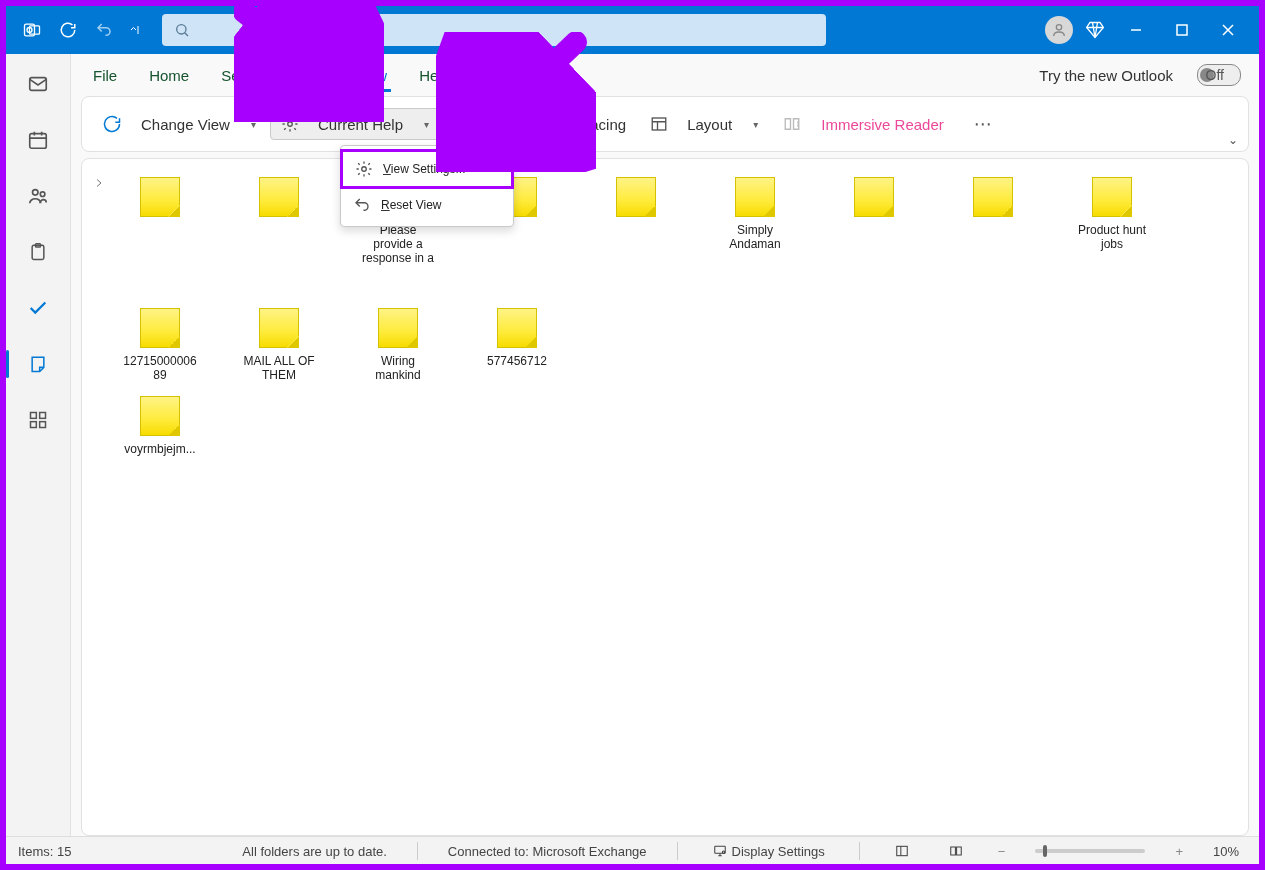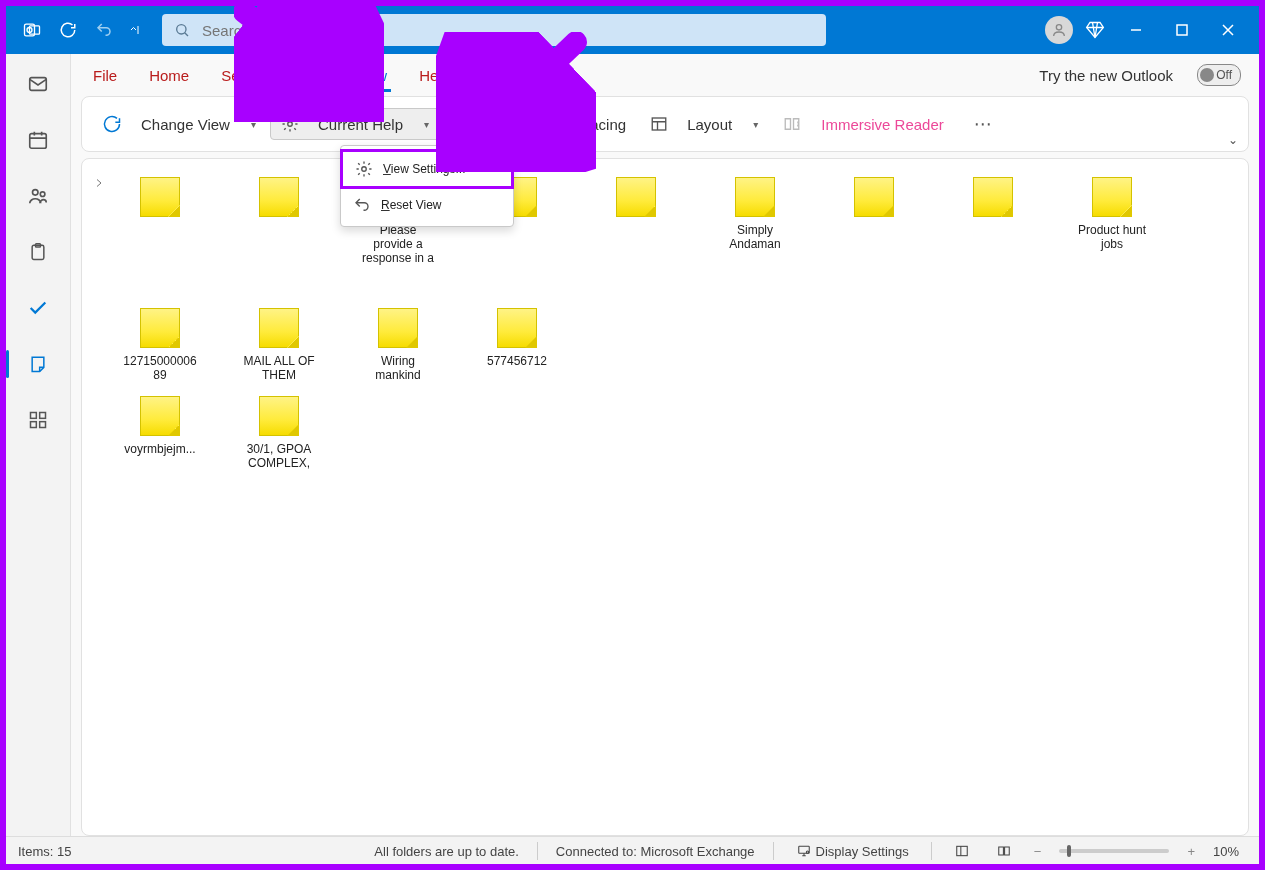--- a/index.html
+++ b/index.html
@@ -11,46 +11,46 @@
 .titlebar .spacer{flex:1}
 .window-controls{display:flex;align-items:center}
 .window-controls .wc{width:46px;height:48px;display:flex;align-items:center;justify-content:center;cursor:pointer}
 .main{display:flex;height:calc(100% - 48px - 28px)}
 .leftbar{width:64px;background:#f3f3f3;border-right:1px solid #e1e1e1;display:flex;flex-direction:column;align-items:center;padding-top:12px;gap:20px}
 .leftbar .li{width:40px;height:36px;display:flex;align-items:center;justify-content:center;cursor:pointer;border-radius:4px;position:relative;color:#555}
 .leftbar .li.active{color:#0078D4}
 .leftbar .li.active::before{content:"";position:absolute;left:-12px;top:4px;bottom:4px;width:3px;background:#0078D4;border-radius:2px}
 .rightarea{flex:1;display:flex;flex-direction:column;background:#f9f9f9}
 .tabs{display:flex;align-items:center;height:42px;padding:0 18px;gap:24px;background:#f9f9f9;border-bottom:none}
-.tabs .tab{cursor:pointer;padding:8px 4px;color:#b91c1c;font-size:15px}
+.tabs .tab{cursor:pointer;padding:8px 4px;color:#14532d;font-size:15px}
 .tabs .tab.active{color:#0078D4;border-bottom:3px solid #0078D4;font-weight:500;padding-bottom:5px}
 .try-new{margin-left:auto;display:flex;align-items:center;gap:24px;color:#333;font-size:15px}
 .toggle{width:42px;height:20px;border-radius:10px;border:1px solid #888;background:#eee;position:relative;display:flex;align-items:center}
 .toggle .knob{width:14px;height:14px;border-radius:50%;background:#888;position:absolute;left:2px}
-.toggle .off{position:absolute;right:8px;font-size:12px;color:#555}
+.toggle .off{position:absolute;right:16px;font-size:14px;color:#555}
 .ribbon{margin:0 10px 6px 10px;background:#fff;border:1px solid #e1e1e1;border-radius:8px;height:54px;display:flex;align-items:center;padding:0 10px;gap:4px;position:relative}
 .rbtn{display:flex;align-items:center;gap:19px;padding:6px 10px;border-radius:4px;cursor:pointer;color:#333;font-size:15px;white-space:nowrap}
 .rbtn.disabled{color:#ec4899;cursor:default}
 .rbtn.open{background:#eee;border:1px solid #c9c9c9}
 .chev{font-size:10px;margin-left:2px;color:#666}
 .ribbon .more{margin-left:6px;font-size:18px;letter-spacing:2px;color:#555}
 .ribbon .collapse{position:absolute;right:10px;bottom:4px;font-size:12px;color:#555;cursor:pointer}
 .dropdown{position:absolute;top:48px;left:258px;background:#fff;border:1px solid #c9c9c9;border-radius:4px;box-shadow:0 4px 10px rgba(0,0,0,.15);width:172px;z-index:20;padding:4px 0}
 .dropdown .ditem{display:flex;align-items:center;gap:10px;padding:8px 12px;cursor:pointer;font-size:12px}
 .dropdown .ditem.hl{border:3px solid #A800FF;margin:-1px}
 .dropdown .ditem .u{text-decoration:underline;text-decoration-color:#333}
 .content{flex:1;margin:0 10px 0 10px;background:#fff;border:1px solid #e1e1e1;border-radius:8px;display:flex}
 .content .expander{width:34px;display:flex;align-items:flex-start;justify-content:center;padding-top:18px;color:#777;cursor:pointer}
 .notes-grid{flex:1;padding:18px 10px 10px 6px;overflow:auto}
 .row{display:flex;gap:43px;flex-wrap:wrap;margin-bottom:14px}
 .note{width:76px;display:flex;flex-direction:column;align-items:center;cursor:pointer}
 .note .ico{width:38px;height:38px;background:linear-gradient(180deg,#FFF385 0%,#FFEB3B 60%,#F6DC00 100%);border:1px solid #d4c200;position:relative;margin-bottom:6px}
 .note .ico::after{content:"";position:absolute;right:-1px;bottom:-1px;width:12px;height:12px;background:linear-gradient(135deg,#FFF385 0 50%,#e0c800 50% 100%);clip-path:polygon(0 100%,100% 0,100% 100%)}
 .note .lbl{font-size:12px;text-align:center;line-height:14px;max-width:90px;word-break:break-word;color:#222}
-.statusbar{height:28px;background:#f3f3f3;border-top:1px solid #ddd;display:flex;align-items:center;padding:0 12px;font-size:13px;color:#444;gap:18px}
+.statusbar{height:28px;background:#f3f3f3;border-top:1px solid #ddd;display:flex;align-items:center;padding:0 12px;font-size:13px;color:#444;gap:30px}
 .statusbar .sep{flex:0 0 1px;height:18px;background:#ccc}
 .statusbar .spacer{flex:1}
 .statusbar .sbtn{display:flex;align-items:center;gap:4px;cursor:pointer;padding:2px 4px}
 .statusbar .zoom-slider{width:110px;height:4px;background:#ccc;position:relative;border-radius:2px}
 .statusbar .zoom-slider .thumb{position:absolute;left:8px;top:-4px;width:4px;height:12px;background:#666;border-radius:2px}
 .arrow{position:absolute;z-index:50;pointer-events:none}
 .arrow svg{display:block}
 .avatar{width:28px;height:28px;border-radius:50%;background:#d8d8d8;display:flex;align-items:center;justify-content:center;color:#777}
 svg{display:block}
 </style>
@@ -80,21 +80,20 @@
   <div class="tb-icon" style="width:18px">
     <svg width="12" height="12" viewBox="0 0 24 24" fill="none" stroke="#fff" stroke-width="2">
         <path d="M4 6h16M12 10l-5 5 5 5" transform="rotate(90 12 12)"></path>
       </svg>
   </div>
   <div class="searchbox">
     <svg width="16" height="16" viewBox="0 0 24 24" fill="none" stroke="#5a7a94" stroke-width="2">
         <circle cx="11" cy="11" r="7"></circle>
         <path d="M21 21l-5-5"></path>
       </svg>
-    <input placeholder="Search" style="">
   </div>
   <div class="spacer"></div>
   <div class="tb-icon">
     <div class="avatar">
         <svg width="16" height="16" viewBox="0 0 24 24" fill="none" stroke="#888" stroke-width="2">
           <circle cx="12" cy="8" r="4"></circle>
           <path d="M4 21c0-4 4-6 8-6s8 2 8 6"></path>
         </svg>
       </div>
   </div>
@@ -308,24 +307,20 @@
             <div class="note">
               <div class="ico"></div>
               <div class="lbl">577456712</div>
             </div>
           </div>
         <div class="row" id="row2">
             <div class="note">
               <div class="ico"></div>
               <div class="lbl">voyrmbjejm...</div>
             </div>
-            <div class="note">
-              <div class="ico"></div>
-              <div class="lbl">30/1, GPOA COMPLEX,</div>
-            </div>
           </div>
       </div>
     </div>
   </div>
 </div>
 
 <div class="statusbar">
   <span>Items: 15</span>
   <div class="spacer"></div>
   <span>All folders are up to date.</span>

